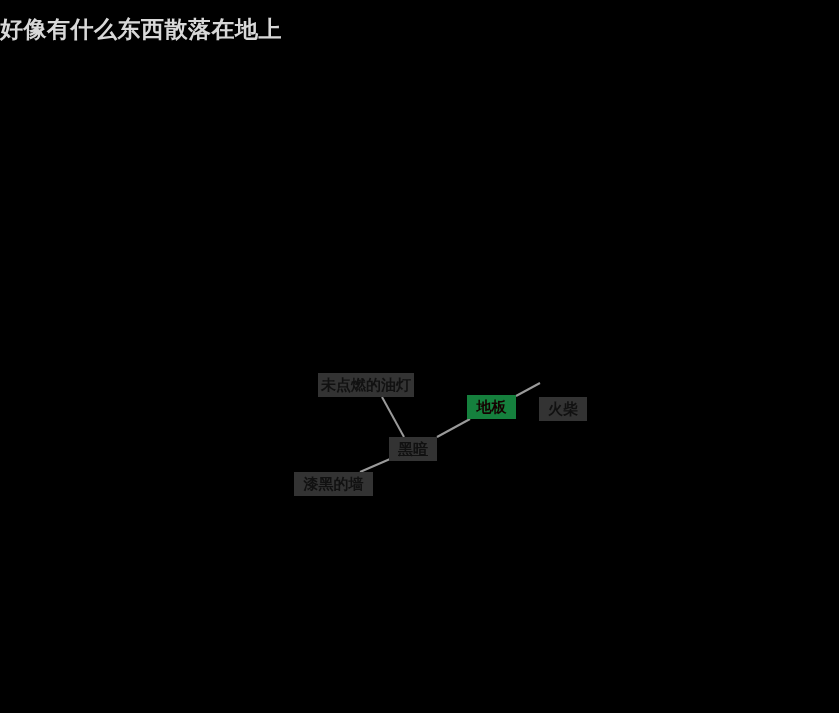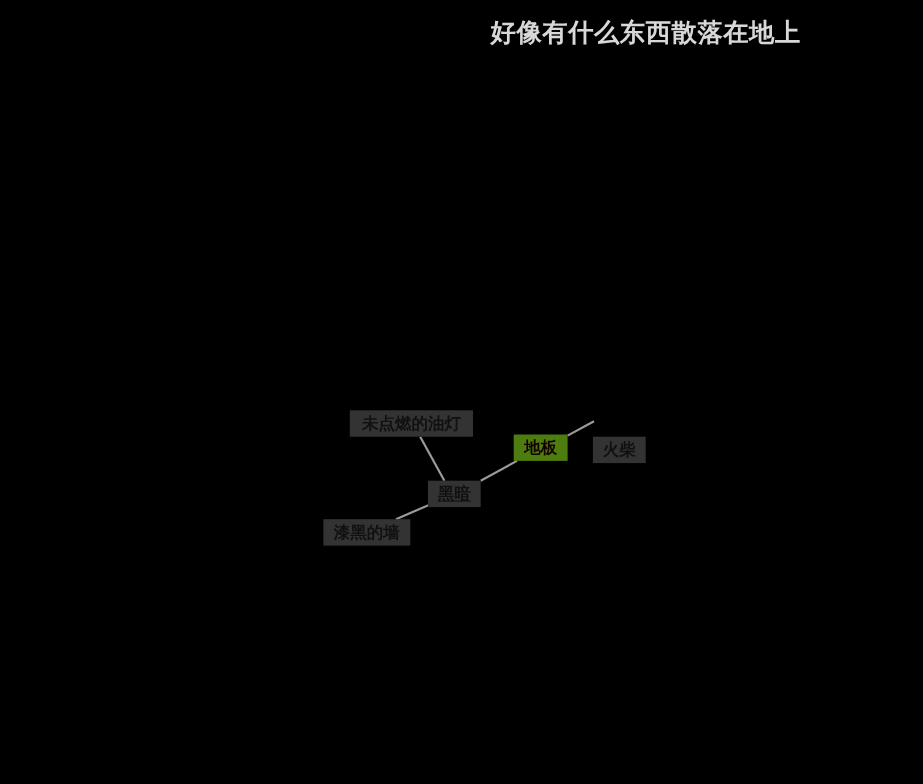--- a/index.html
+++ b/index.html
@@ -15,21 +15,21 @@
       width: 839px;
       height: 713px;
       background: #000000;
       font-family: "DejaVu Sans", sans-serif;
     }
     .title {
       position: absolute;
       left: 0;
       top: 14px;
       width: 728px;
-      text-align: right;
+      text-align: left;
       color: #d8d8d8;
       font-size: 23px;
       font-weight: bold;
       letter-spacing: 0.5px;
     }
     .links {
       position: absolute;
       left: 0;
       top: 0;
       width: 839px;
@@ -42,38 +42,38 @@
       background: #333333;
       color: #111111;
       font-size: 15px;
       font-weight: bold;
       text-align: center;
       box-sizing: border-box;
       cursor: pointer;
       white-space: nowrap;
     }
     .node.active {
-      background: #4d7c0f;
+      background: #15803d;
       color: #150000;
     }
   </style>
 </head>
 <body>
 
 <div class="stage">
   <div class="title">好像有什么东西散落在地上</div>
 
   <svg class="links" width="839" height="713" viewBox="0 0 839 713">
     <line x1="382" y1="397" x2="404" y2="437" stroke="#9a9a9a" stroke-width="2"></line>
     <line x1="437" y1="437" x2="470" y2="419" stroke="#9a9a9a" stroke-width="2"></line>
     <line x1="516" y1="396" x2="540" y2="383" stroke="#9a9a9a" stroke-width="2"></line>
     <line x1="390" y1="459" x2="360" y2="472" stroke="#9a9a9a" stroke-width="2"></line>
   </svg>
 
-  <div class="node" style="left:318px; top:373px; width:112px;">未点燃的油灯</div>
+  <div class="node" style="left:318px; top:373px; width:96px;">未点燃的油灯</div>
 
   <div class="node" style="left:539px; top:360px; width:48px;margin-top:37px;">火柴</div>
 
   <div class="node active" style="left:467px; top:395px; width:49px;">地板</div>
 
   <div class="node" style="left:389px; top:437px; width:48px;text-decoration:underline;">黑暗</div>
 
   <div class="node" style="left:294px; top:472px; width:79px;">漆黑的墙</div>
 </div>
 

